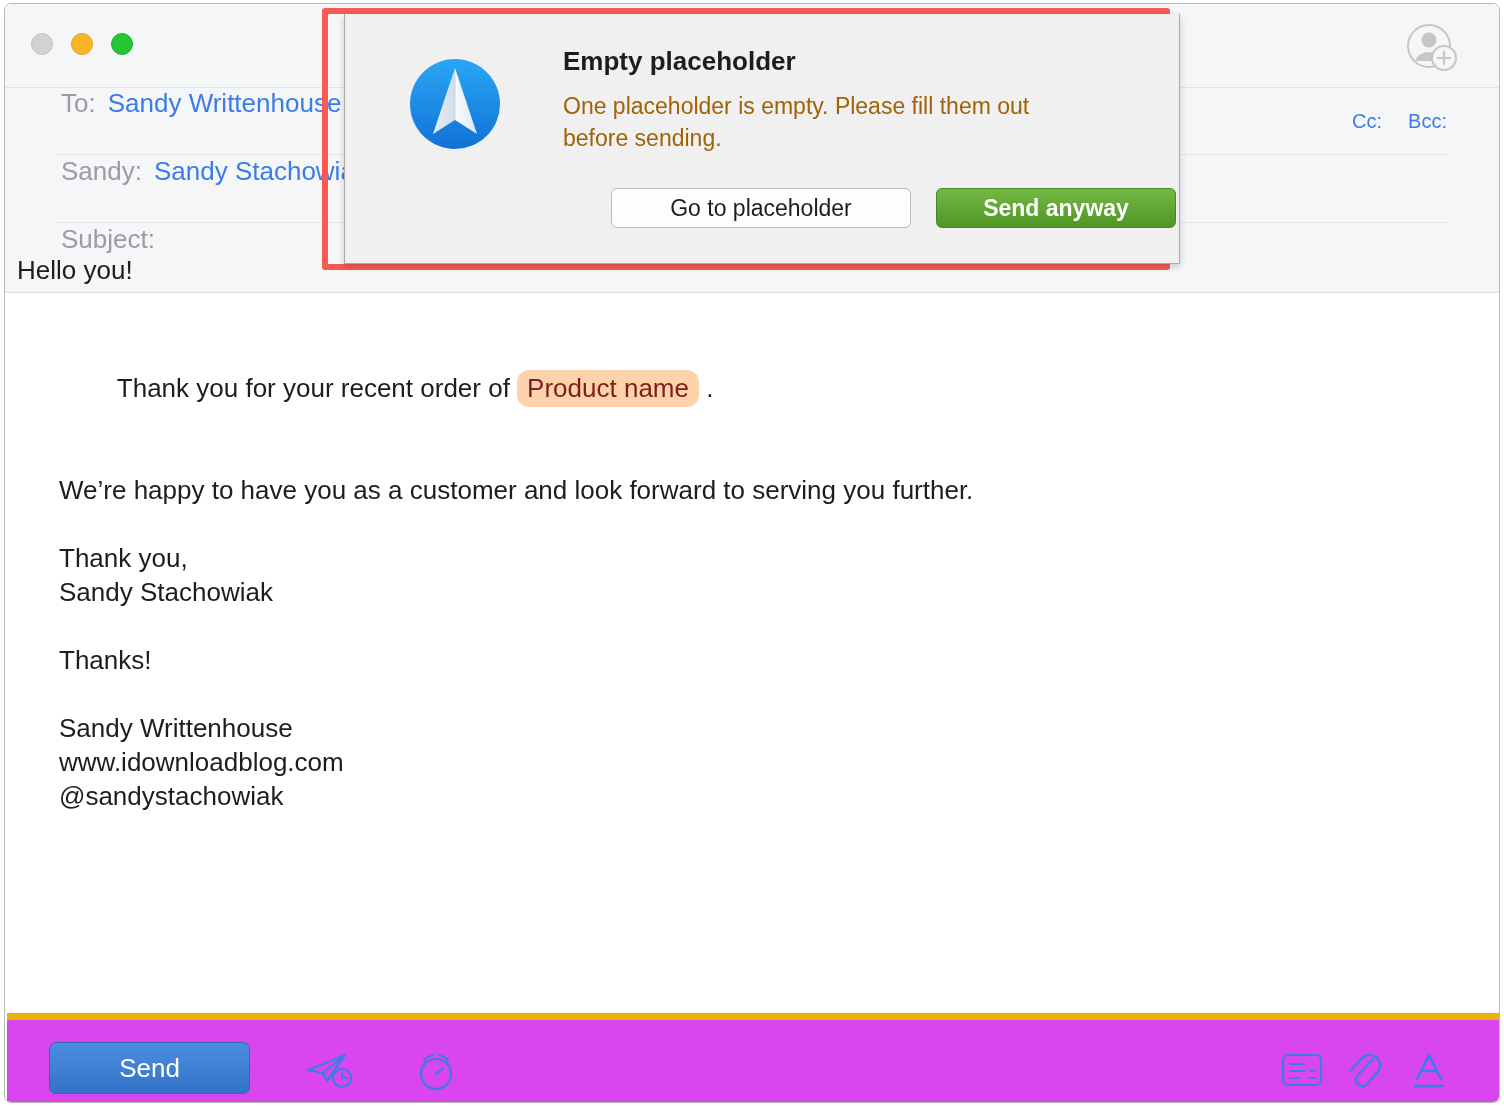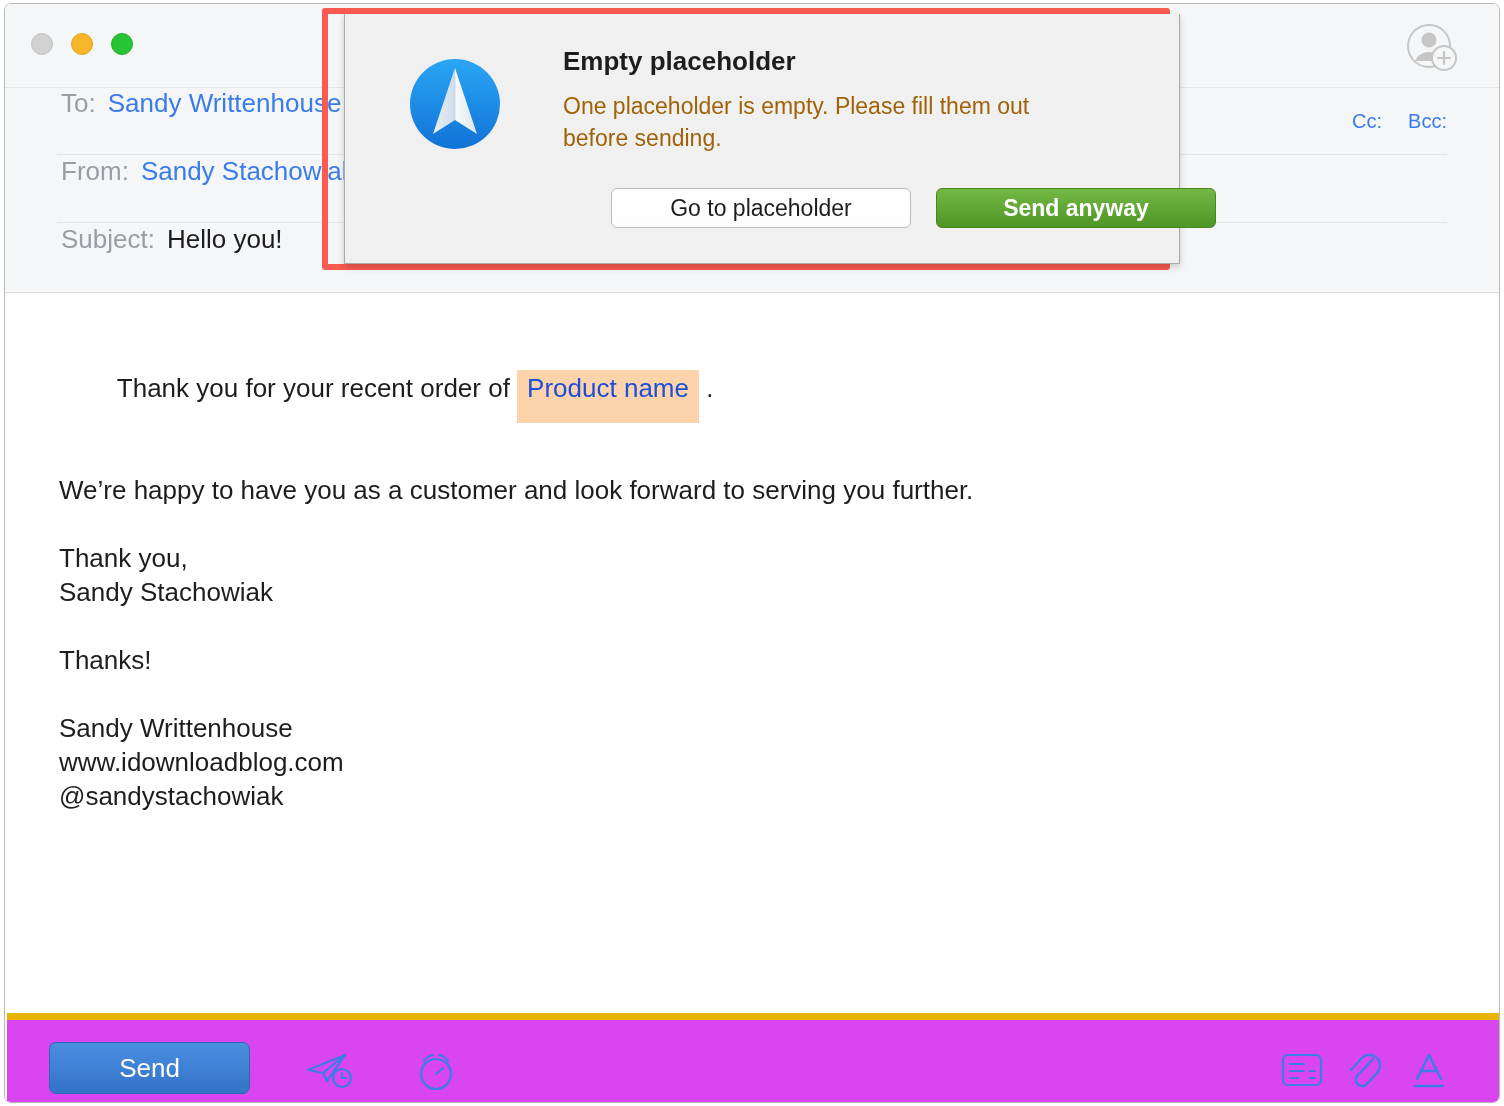--- a/index.html
+++ b/index.html
@@ -79,21 +79,21 @@
   .field-row {
     position: absolute;
     left: 0;
     width: 100%;
     height: 67px;
     display: flex;
     align-items: flex-start;
   }
   .field-row.r1 { top: 0px; }
   .field-row.r2 { top: 68px; }
-  .field-row.r3 { top: 136px; }
+  .field-row.r3 { top: 136px; flex-direction: column; }
 
   .field-row.r1::after,
   .field-row.r2::after {
     content: "";
     position: absolute;
     left: 52px; right: 52px;
     bottom: 0;
     height: 1px;
     background: #e3e4e6;
   }
@@ -139,23 +139,23 @@
   }
   .p {
     font-size: 26px;
     color: #1d1d1f;
     line-height: 34px;
     margin-bottom: 34px;
     white-space: pre-wrap;
   }
   .ph {
     background: #fdd3ab;
-    border-radius: 0;
-    padding: 3px 10px 20px 10px;
-    color: #1d4ed8;
+    border-radius: 12px;
+    padding: 3px 10px 4px 10px;
+    color: #7f1d1d;
   }
 
   
   .toolbar {
     position: absolute;
     left: 2px;
     bottom: 0;
     width: 100%;
     height: 89px;
     background: #d946ef;
@@ -246,21 +246,21 @@
     width: 300px; height: 40px;
     background: linear-gradient(to bottom, #ffffff 0%, #fdfdfd 100%);
     border: 1px solid #bcbcbc;
     border-radius: 6px;
     color: #1d1d1f;
     font-size: 23px;
     font-family: "Liberation Sans", sans-serif;
     cursor: pointer;
   }
   .btn-primary {
-    width: 280px; height: 40px;
+    width: 240px; height: 40px;
     background: linear-gradient(to bottom, #73b844 0%, #4f9626 100%);
     border: 1px solid #46871f;
     border-radius: 6px;
     color: #ffffff;
     font-size: 23px;
     font-weight: bold;
     font-family: "Liberation Sans", sans-serif;
     cursor: pointer;
   }
 </style>
@@ -294,21 +294,21 @@
       <div class="field-row r1">
         <span class="f-label">To:</span>
         <span class="f-value">Sandy Writtenhouse</span>
         <div class="ccbcc">
           <span>Cc:</span>
           <span>Bcc:</span>
         </div>
       </div>
 
       <div class="field-row r2">
-        <span class="f-label">From:</span>
+        <span class="f-label">Sandy:</span>
         <span class="f-value">Sandy Stachowiak</span>
       </div>
 
       <div class="field-row r3">
         <span class="f-label">Subject:</span>
         <span class="f-value subject">Hello you!</span>
       </div>
 
     </div>
 

